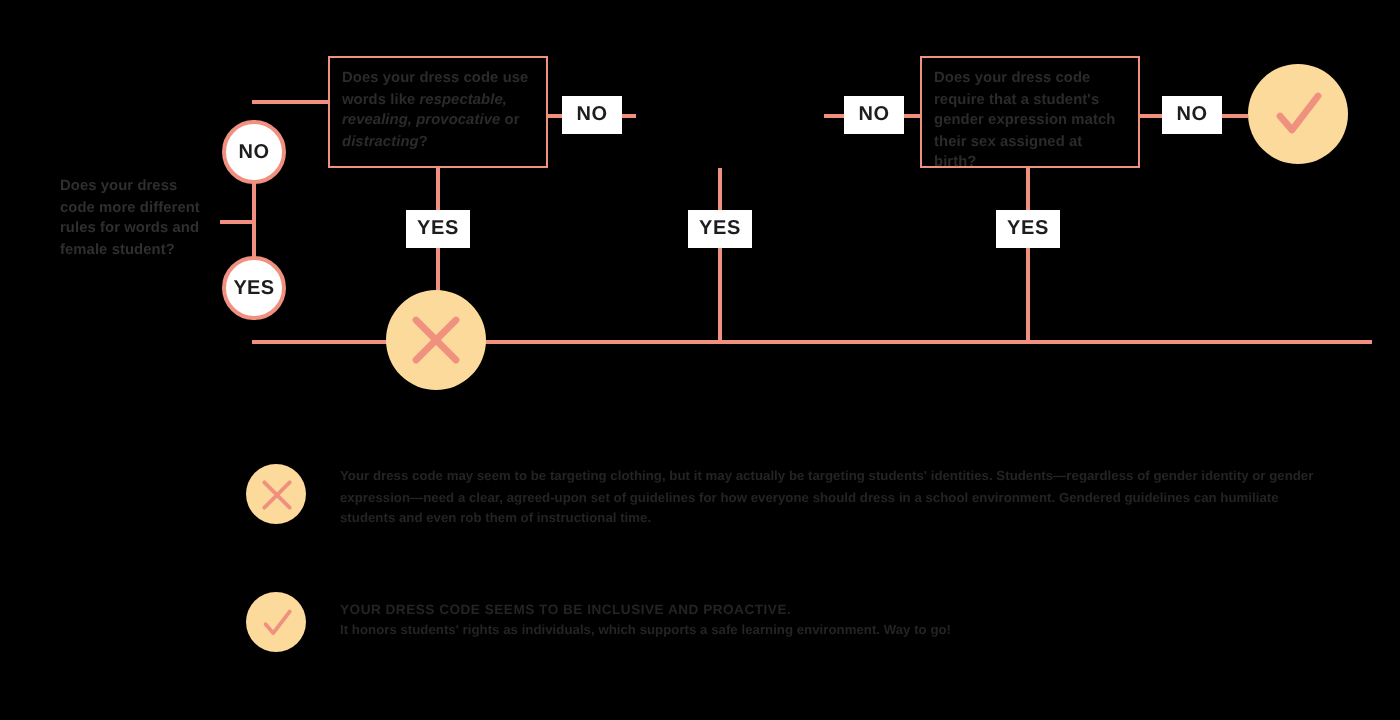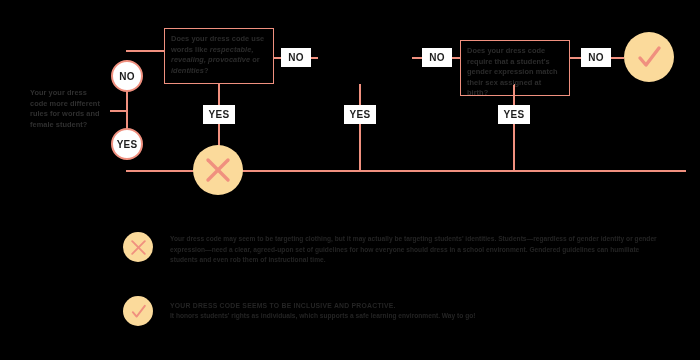--- a/index.html
+++ b/index.html
@@ -139,55 +139,55 @@
 
   <div class="line h" style="left:412px; top:57px; width:48px;"></div>
 
   <div class="line v" style="left:359px; top:84px; height:86px;"></div>
 
   <div class="line h" style="left:570px; top:57px; width:54px;"></div>
 
   <div class="line v" style="left:513px; top:84px; height:86px;"></div>
 
   <div class="qplain" style="left:30px; top:88px; width:82px;">
-    <div>Your your dress</div>
+    <div>Does your dress</div>
     <div>code more different</div>
     <div>rules for words and</div>
     <div>female student?</div>
   </div>
 
   <div class="ynCircle" style="left:111px; top:60px;">
     <span>NO</span>
   </div>
   <div class="ynCircle" style="left:111px; top:128px;">
     <span>YES</span>
   </div>
 
   <div class="qbox" style="left:164px; top:28px; width:110px; height:56px;">
-    <span>Does your dress code use words like </span><em>respectable, revealing, provocative</em><span> or </span><em>identities</em><span>?</span>
+    <span>Does your dress code use words like </span><em>respectable, revealing, provocative</em><span> or </span><em>distracting</em><span>?</span>
   </div>
 
   <div class="ynTag" style="left:281px; top:48px;">
     <span>NO</span>
   </div>
 
   <div class="ynTag" style="left:203px; top:105px; width:32px;">
     <span>YES</span>
   </div>
 
 
   <div class="ynTag" style="left:422px; top:48px;">
     <span>NO</span>
   </div>
 
   <div class="ynTag" style="left:344px; top:105px; width:32px;">
     <span>YES</span>
   </div>
 
-  <div class="qbox" style="left:460px; top:40px; width:110px; height:56px;">
+  <div class="qbox" style="left:460px; top:28px; width:110px; height:56px;">
     <span>Does your dress code require that a student's gender expression match their sex assigned at birth?</span>
   </div>
 
   <div class="ynTag" style="left:581px; top:48px;">
     <span>NO</span>
   </div>
 
   <div class="ynTag" style="left:498px; top:105px; width:32px;">
     <span>YES</span>
   </div>

